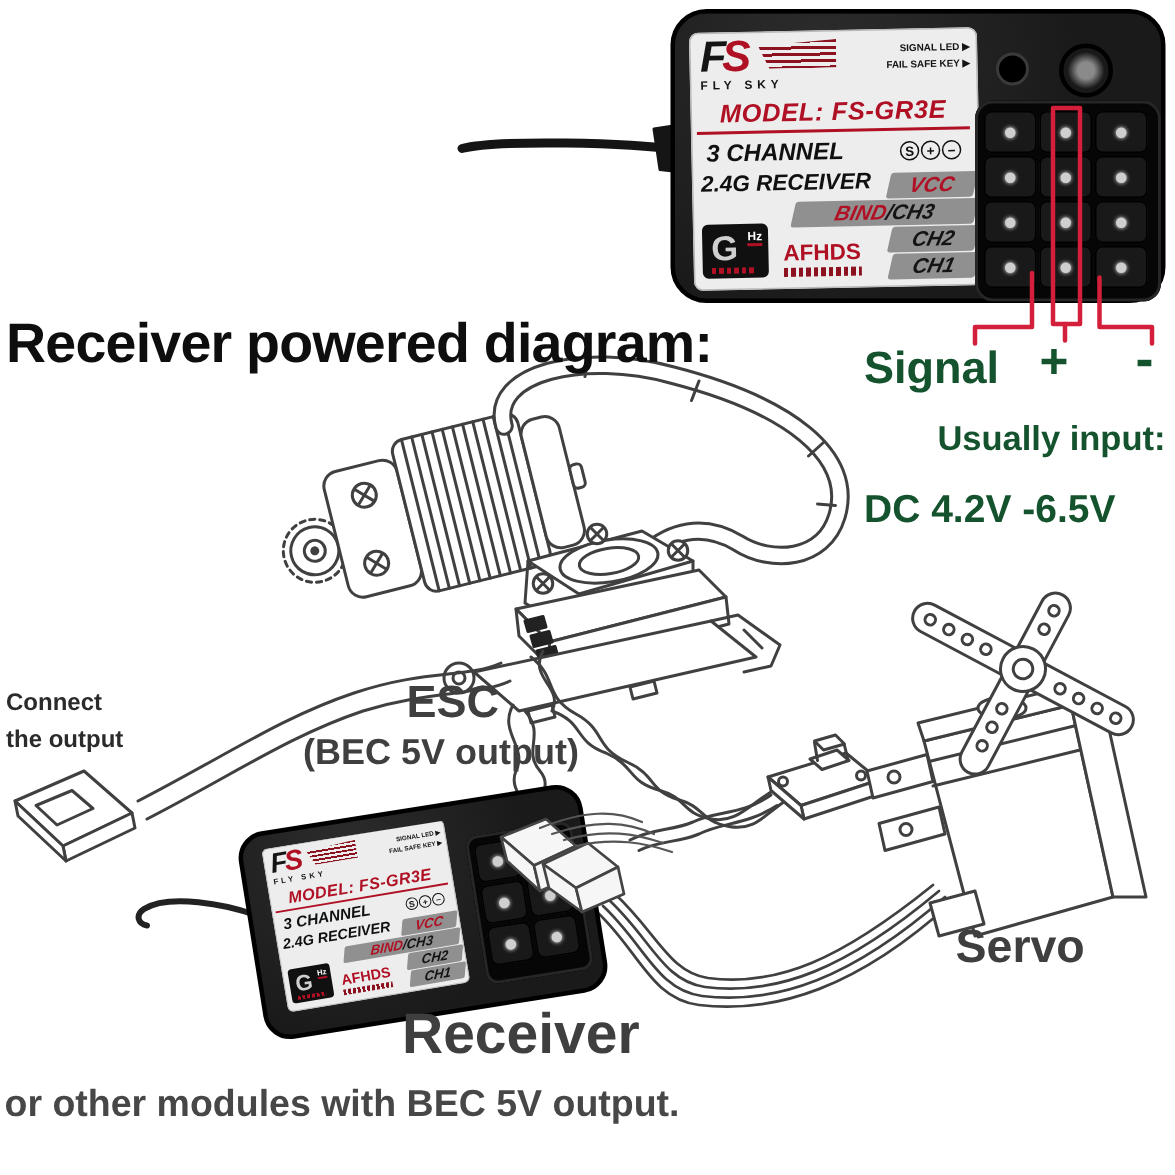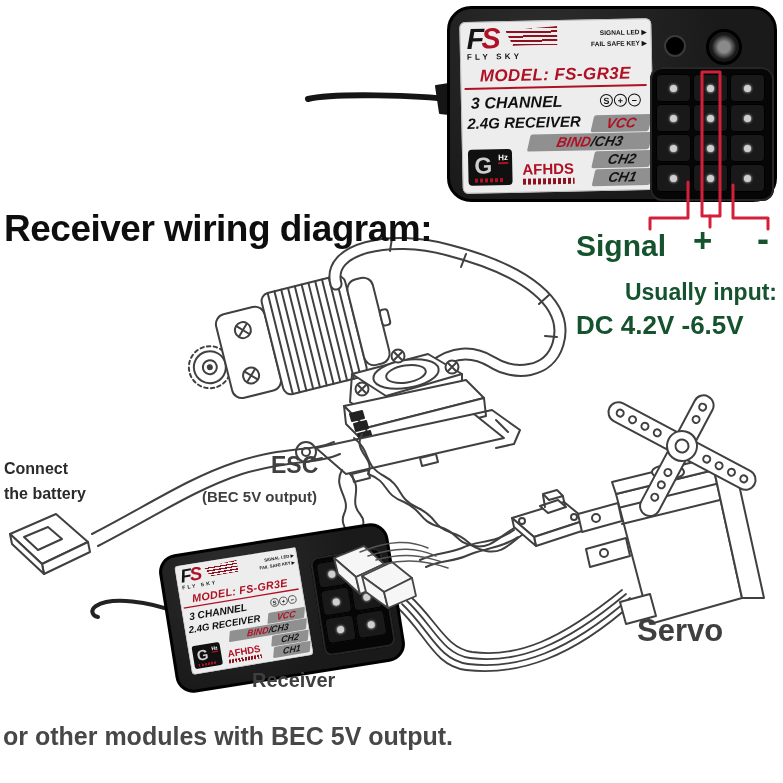--- a/index.html
+++ b/index.html
@@ -325,31 +325,31 @@
       <path d="M 710,216 L 710,227"></path>
       <path d="M 733,185 L 733,218 L 768,218 L 768,229"></path>
     </g>
   </svg>
 
   <div class="abs red-note" style="left:576px;top:229px;font-size:30px;">Signal</div>
   <div class="abs red-note" style="left:693px;top:222px;font-size:33px;">+</div>
   <div class="abs red-note" style="left:757px;top:218px;font-size:36px;">-</div>
   <div class="abs red-note" style="left:576px;top:279px;font-size:23px;text-align:right;width:201px;">
     <div>Usually input:</div>
-    <div style="font-size:26px;margin-top:4px;text-align:left;">DC 4.2V -6.5V</div>
-  </div>
-
-  <div class="abs" id="title">Receiver wiring diagram:</div>
+    <div style="font-size:26px;margin-top:18px;text-align:left;">DC 4.2V -6.5V</div>
+  </div>
+
+  <div class="abs" id="title">Receiver powered diagram:</div>
 
   <div class="abs dark-note" style="left:4px;top:456px;font-size:16px;line-height:25px;">
     <div>Connect</div>
-    <div>the battery</div>
-  </div>
-  <div class="abs gray-note" style="left:271px;top:452px;font-size:23px;">ESC</div>
-  <div class="abs gray-note" style="left:202px;top:488px;font-size:15px;">(BEC 5V output)</div>
+    <div>the output</div>
+  </div>
+  <div class="abs gray-note" style="left:271px;top:452px;font-size:30px;">ESC</div>
+  <div class="abs gray-note" style="left:202px;top:488px;font-size:24px;">(BEC 5V output)</div>
   <div class="abs gray-note" style="left:637px;top:613px;font-size:31px;">Servo</div>
-  <div class="abs gray-note" style="left:252px;top:669px;font-size:20px;">Receiver</div>
+  <div class="abs gray-note" style="left:268px;top:669px;font-size:38px;">Receiver</div>
 
   <div class="abs" id="footer">
     <div>or other modules with BEC 5V output.</div>
   </div>
 
 </div>
 
 </body></html>

